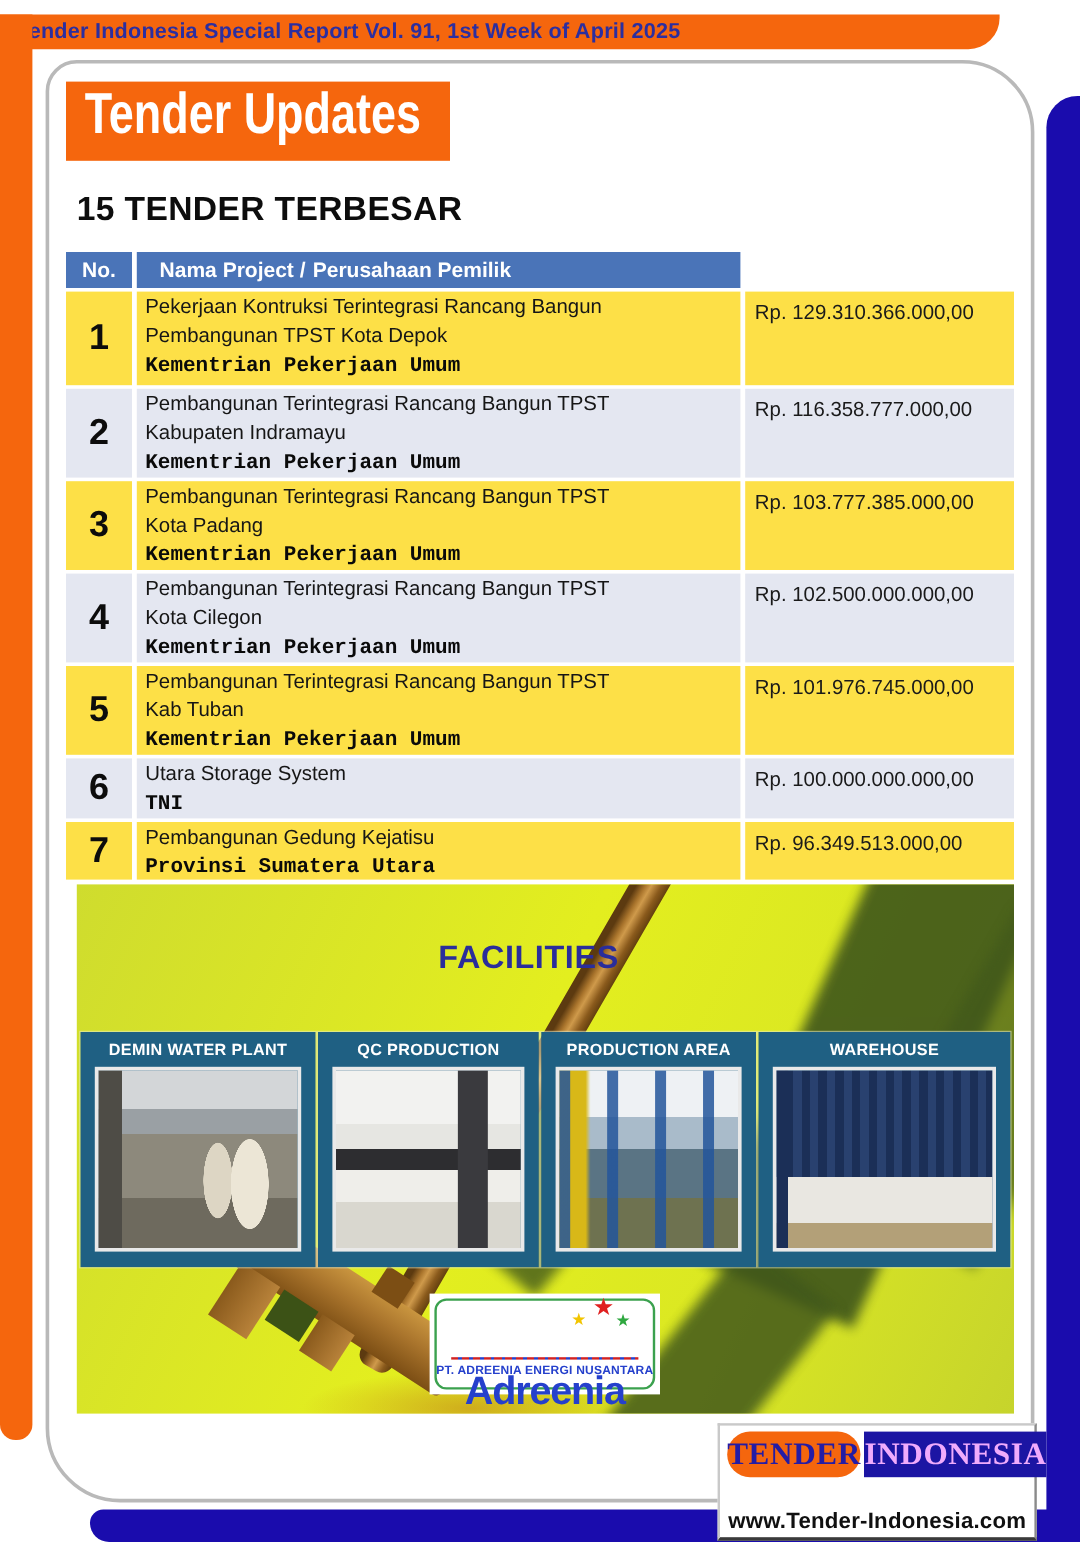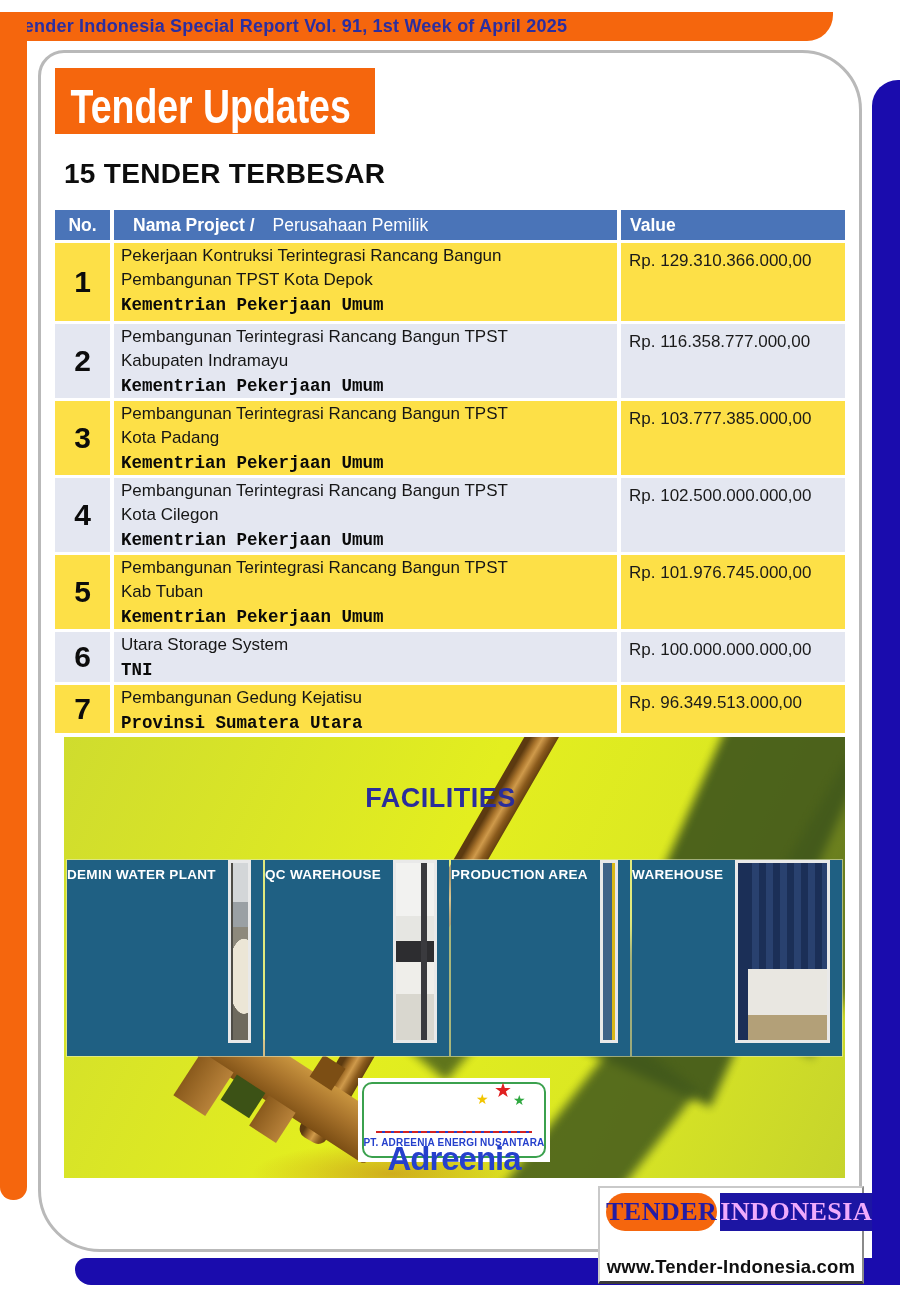--- a/index.html
+++ b/index.html
@@ -29,39 +29,39 @@
     position:absolute; left:872px; top:80px; width:28px; height:1205px;
     background:#1A0CAD; border-radius:26px 0 0 0; z-index:2;
   }
   .blue-bottombar {
     position:absolute; left:75px; top:1258px; width:825px; height:27px;
     background:#1A0CAD; border-radius:18px 0 0 26px; z-index:2;
   }
   
   .updates-badge {
     position:absolute; left:55px; top:68px; width:320px; height:66px;
-    background:#F5660D; z-index:4; display:flex; align-items:flex-end; overflow:hidden;
+    background:#F5660D; z-index:4; display:flex; align-items:flex-start; overflow:hidden;
   }
   .updates-badge .badge-text {
     font-size:48px; font-weight:bold; color:#fff; white-space:nowrap;
     transform:scaleX(.78); transform-origin:left center; padding-left:20px; letter-spacing:0;
   }
   .section-title {
     position:absolute; left:64px; top:158px; z-index:4;
     font-size:28px; font-weight:bold; color:#0d0d0d; letter-spacing:.3px;
   }
   
   .tender-table { position:absolute; left:55px; top:210px; width:790px; z-index:4; }
   .thead, .trow { display:flex; gap:4px; margin-bottom:3px; }
   .thead { height:30px; }
   .th { background:#4A74B8; color:#fff; font-size:17.5px; display:flex; align-items:center; }
   .th-no { width:55px; justify-content:center; font-weight:bold; }
   .th-project { width:503px; padding-left:19px; }
   .th-project .bold { font-weight:bold; }
-  .th-project .reg { font-weight:normal; margin-left:18px; }
+  .th-project .reg { font-weight:bold; margin-left:6px; }
   .th-value { width:224px; padding-left:9px; font-weight:bold; }
   .trow.odd  > div { background:#fde047; }
   .trow.even > div { background:#E4E7F1; }
   .r1{height:78px}.r2{height:74px}.r3{height:74px}.r4{height:74px}.r5{height:74px}.r6{height:50px}.r7{height:48px}
   .td-no { width:55px; display:flex; align-items:center; justify-content:center;
            font-size:30px; font-weight:bold; color:#0c0c0c; }
   .td-project { width:503px; padding:1px 6px 0 7px; font-size:17px; color:#161616; line-height:24px; }
   .proj-name { white-space:pre-line; }
   .proj-owner { font-family:Liberation Mono, monospace; font-weight:bold; font-size:17.5px; color:#0a0a0a; padding-top:1px; }
   .td-value { width:224px; font-size:17px; color:#1a1a1a; padding:8px 0 0 8px; }
@@ -94,21 +94,21 @@
     background:linear-gradient(90deg,#8a5a1c,#b8823a); }
   .key-bit .tooth2 { position:absolute; left:96px; top:64px; width:32px; height:36px;
     background:linear-gradient(90deg,#8a5a1c,#b8823a); }
   .key-bit .notch  { position:absolute; left:58px; top:64px; width:34px; height:30px; background:#3c5216; }
   .key-bit .nub    { position:absolute; left:120px; top:0;  width:26px; height:26px; background:#7c4e14; }
   .facilities-title {
     position:absolute; left:0; right:0; top:46px; text-align:center; transform:translateX(-14px);
     font-size:27px; font-weight:bold; color:#2A2D9B; letter-spacing:.5px;
   }
   .panels { position:absolute; left:3px; top:123px; width:775px; height:196px; display:flex; gap:2px; }
-  .panel { background:#1F6083; display:flex; flex-direction:row; outline:1px solid rgba(230,235,200,.55); }
+  .panel { background:#1F6083; display:flex; flex-direction:column; outline:1px solid rgba(230,235,200,.55); }
   .panel-1{width:197px}.panel-2{width:185px}.panel-3{width:180px}.panel-4{width:211px}
   .panel-header { height:29px; display:flex; align-items:center; justify-content:center;
     color:#fff; font-weight:bold; font-size:13.5px; letter-spacing:.3px; white-space:nowrap; }
   .panel-photo { flex:1; margin:0 12px 13px 12px; border:3px solid #e9e9e9; }
   .photo-demin {
     background:
       linear-gradient(90deg,#4e4c46 0 12%,rgba(0,0,0,0) 12%),
       radial-gradient(ellipse 26px 62px at 76% 64%, #ece6d6 0 60%, rgba(0,0,0,0) 61%),
       radial-gradient(ellipse 20px 52px at 60% 62%, #ddd6c4 0 60%, rgba(0,0,0,0) 61%),
       linear-gradient(180deg,#d3d6d8 0 22%,#9aa0a4 22% 36%,#8d897c 36% 72%,#6e6a5e 72% 100%);
@@ -186,21 +186,20 @@
   </div>
   <div class="section-title">15 TENDER TERBESAR</div>
 
   <div class="tender-table">
     <div class="thead">
       <div class="th th-no">No.</div>
       <div class="th th-project">
         <span class="bold">Nama Project /</span>
         <span class="reg">Perusahaan Pemilik</span>
       </div>
-      <div class="th th-value">Value</div>
     </div>
 
     <div class="trow odd r1">
       <div class="td-no">1</div>
       <div class="td-project">
         <div class="proj-name">Pekerjaan Kontruksi Terintegrasi Rancang Bangun
 Pembangunan TPST Kota Depok</div>
         <div class="proj-owner">Kementrian Pekerjaan Umum</div>
       </div>
       <div class="td-value">Rp. 129.310.366.000,00</div>
@@ -279,21 +278,21 @@
       <div class="nub"></div>
     </div>
     <div class="facilities-title">FACILITIES</div>
 
     <div class="panels">
       <div class="panel panel-1">
         <div class="panel-header">DEMIN WATER PLANT</div>
         <div class="panel-photo photo-demin"></div>
       </div>
       <div class="panel panel-2">
-        <div class="panel-header">QC WAREHOUSE</div>
+        <div class="panel-header">QC PRODUCTION</div>
         <div class="panel-photo photo-lab"></div>
       </div>
       <div class="panel panel-3">
         <div class="panel-header">PRODUCTION AREA</div>
         <div class="panel-photo photo-production"></div>
       </div>
       <div class="panel panel-4">
         <div class="panel-header">WAREHOUSE</div>
         <div class="panel-photo photo-warehouse"></div>
       </div>

